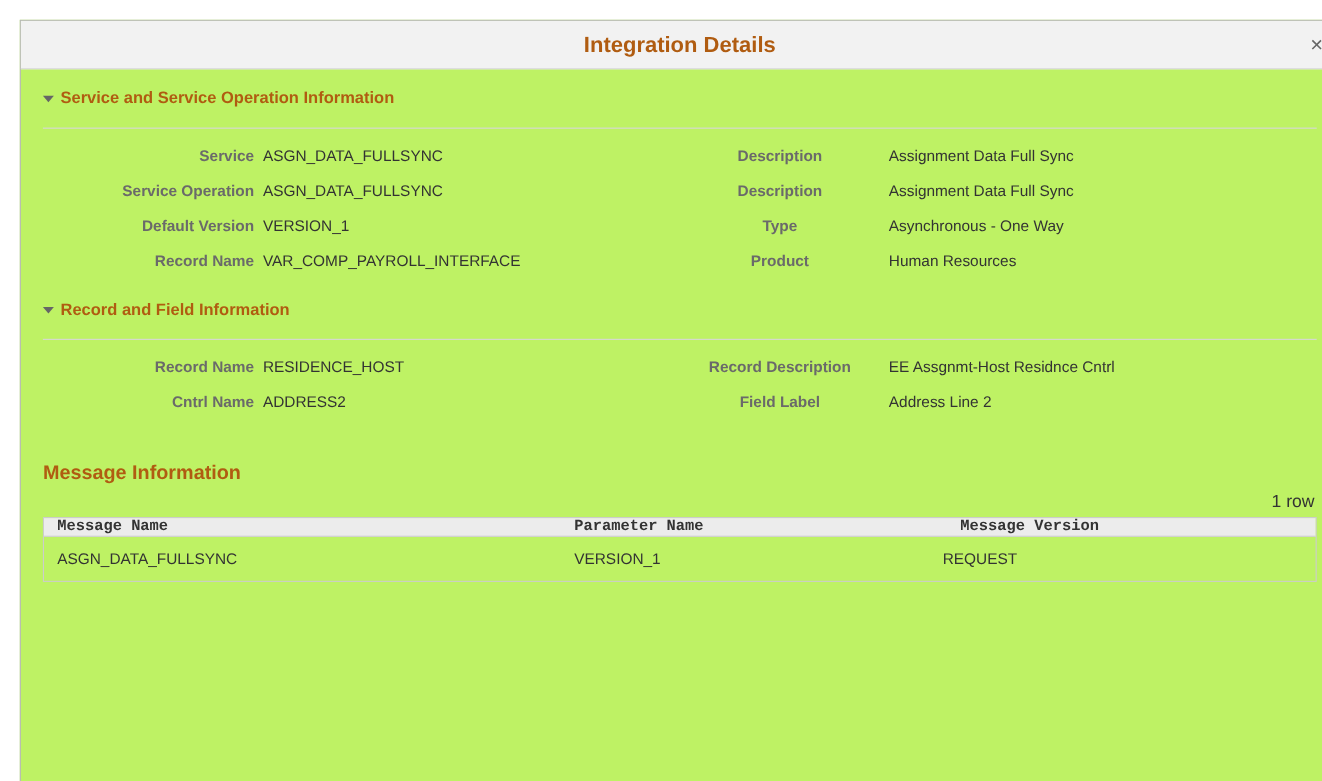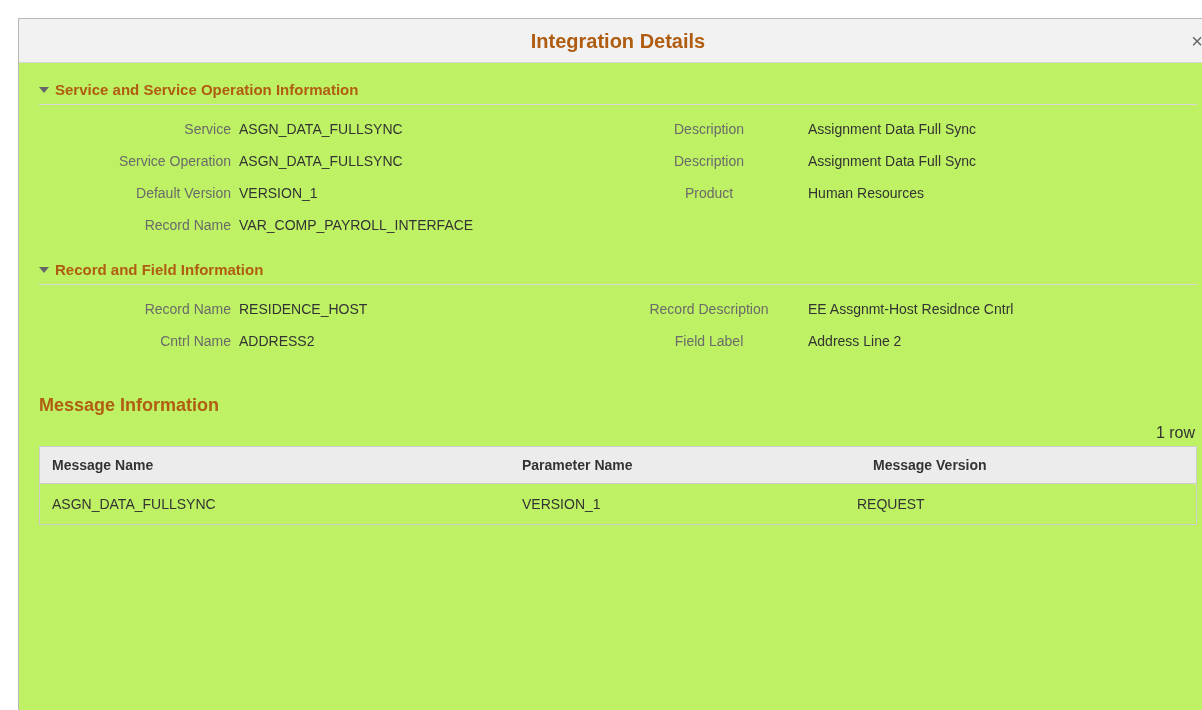--- a/index.html
+++ b/index.html
@@ -49,21 +49,21 @@
   .dialog-body {
     padding: 18px 20px 20px 20px;
   }
   .section-header {
     display: flex;
     align-items: center;
     color: #b05c11;
     font-size: 15px;
     font-weight: bold;
     border-bottom: 1px solid #d8d8d8;
-    padding-bottom: 6px;
+    padding-bottom: 18px;
     margin-top: 12px;
     margin-bottom: 10px;
     cursor: pointer;
   }
   .section-header.first { margin-top: 0; }
   .caret-down-icon {
     width: 0; height: 0;
     border-left: 5px solid transparent;
     border-right: 5px solid transparent;
     border-top: 6px solid #666;
@@ -77,21 +77,21 @@
   }
   .field-row {
     display: flex;
     align-items: baseline;
     margin: 6px 0 16px 0;
   }
   .field-label {
     width: 200px;
     text-align: right;
     color: #6a6a6a;
-    font-weight: normal;
+    font-weight: bold;
     font-size: 14px;
     padding-right: 8px;
   }
   .col.right .field-label {
     width: 190px;
     text-align: center;
   }
   .field-value {
     color: #333;
     font-size: 14px;
@@ -114,23 +114,24 @@
     width: 100%;
     border: 1px solid #ccc;
   }
   .grid-header {
     display: flex;
     background: #ececec;
     border-bottom: 1px solid #ccc;
   }
   .grid-header .cell {
     font-weight: bold;
-    padding: 10px 12px;
-    font-size: 14px;
-    color: #333;
+    padding: 0 12px;
+    font-size: 14px;
+    color: #333;
+    font-family: Liberation Mono, monospace;
   }
   .grid-row {
     display: flex;
     border-bottom: 1px solid #e4e4e4;
   }
   .grid-row:last-child { border-bottom: none; }
   .grid-row .cell {
     padding: 12px 12px;
     font-size: 14px;
     color: #333;
@@ -178,20 +179,24 @@
       <div class="col right">
         <div class="field-row">
           <span class="field-label">Description</span>
           <span class="field-value">Assignment Data Full Sync</span>
         </div>
         <div class="field-row">
           <span class="field-label">Description</span>
           <span class="field-value">Assignment Data Full Sync</span>
         </div>
         <div class="field-row">
+          <span class="field-label">Type</span>
+          <span class="field-value">Asynchronous - One Way</span>
+        </div>
+        <div class="field-row">
           <span class="field-label">Product</span>
           <span class="field-value">Human Resources</span>
         </div>
       </div>
     </div>
 
     <div class="section-header">
       <span class="caret-down-icon"></span>
       <span>Record and Field Information</span>
     </div>

